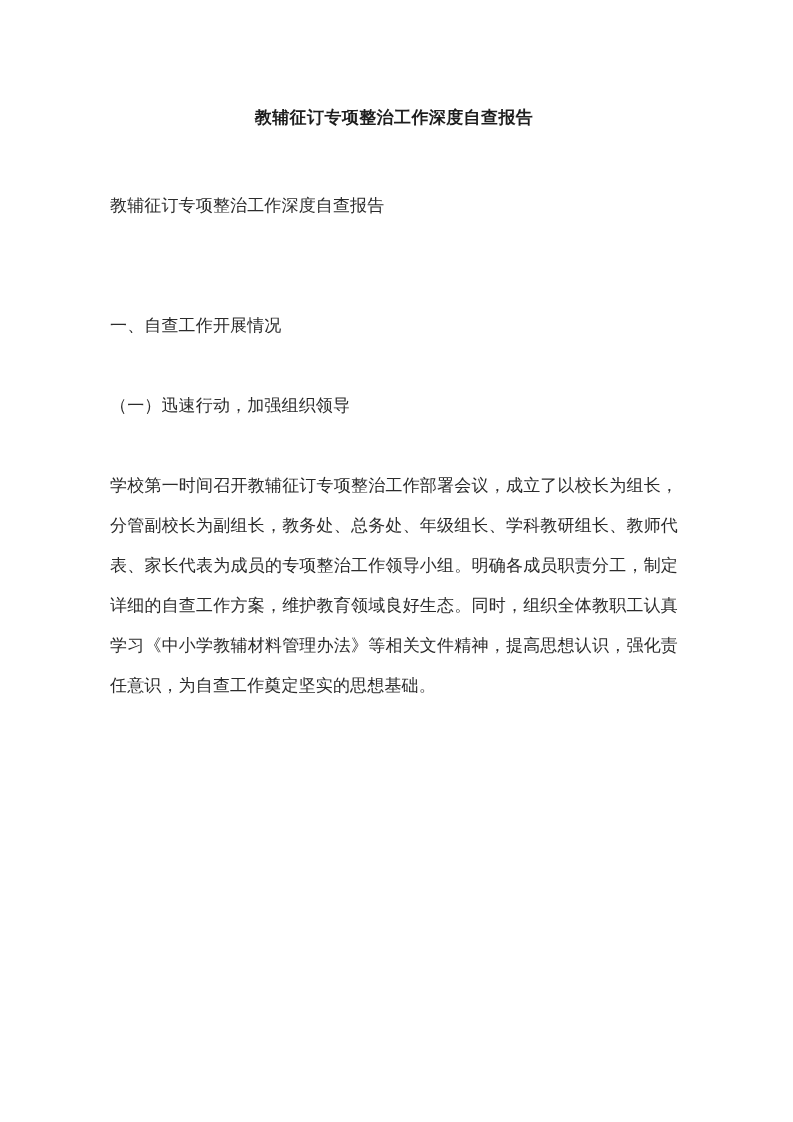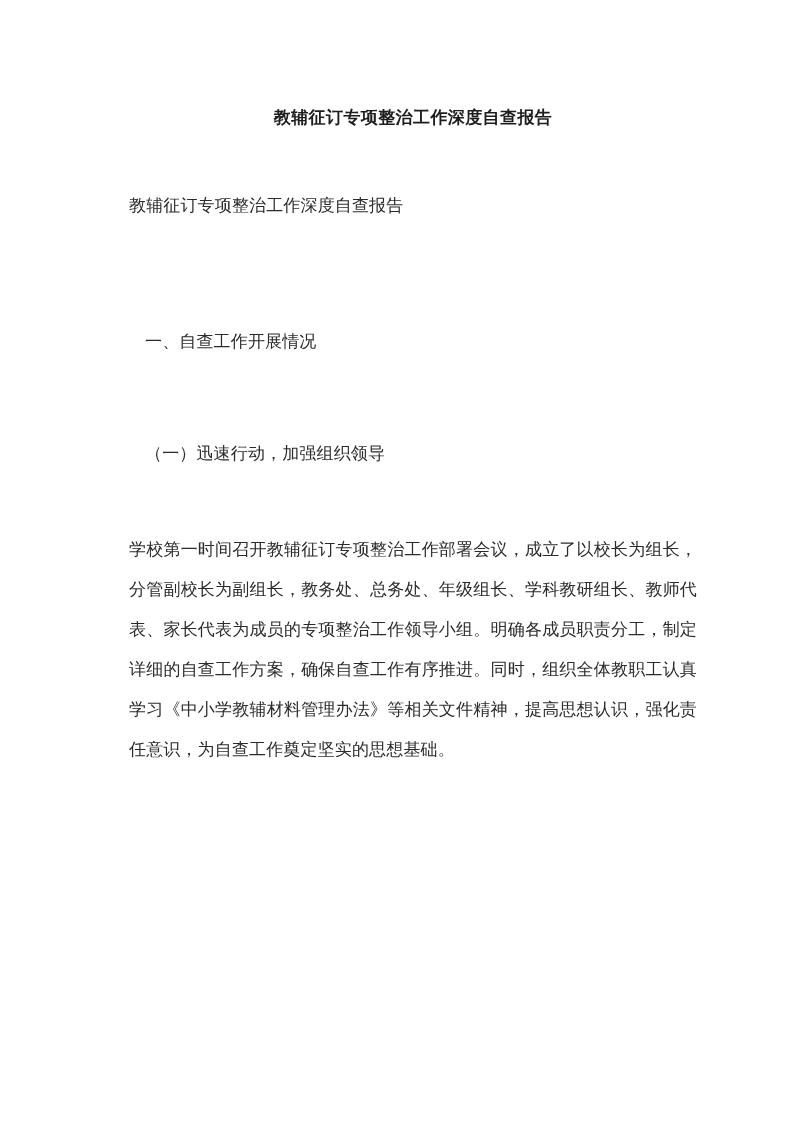--- a/index.html
+++ b/index.html
@@ -16,21 +16,21 @@
     position: relative;
     width: 793px;
     height: 1122px;
     margin: 0 auto;
     background: #ffffff;
     overflow: hidden;
     box-sizing: border-box;
   }
   .doc-body {
     position: absolute;
-    left: 129px;
+    left: 110px;
     top: 0;
     width: 568px;
   }
   .doc-title {
     text-align: center;
     font-weight: bold;
     font-size: 17px;
     line-height: 40px;
     letter-spacing: 0.4px;
     margin: 0;
@@ -46,21 +46,21 @@
     text-justify: inter-ideograph;
     color: #2b2b2b;
     word-break: break-all;
   }
   .spacer-lead   { height: 48px; }
   .spacer-para   { height: 40px; }
   .heading {
     font-size: 17px;
     line-height: 40px;
     letter-spacing: 0.15px;
-    margin: 16px;
+    margin: 0;
     color: #2b2b2b;
     font-weight: normal;
   }
 </style>
 </head>
 <body>
 
 <div class="page">
 
   <div class="doc-body">
@@ -77,17 +77,17 @@
     <div class="spacer-para"></div>
 
     <p class="heading">一、自查工作开展情况</p>
 
     <div class="spacer-para"></div>
 
     <p class="heading">（一）迅速行动，加强组织领导</p>
 
     <div class="spacer-para"></div>
 
-    <p class="para">学校第一时间召开教辅征订专项整治工作部署会议，成立了以校长为组长，分管副校长为副组长，教务处、总务处、年级组长、学科教研组长、教师代表、家长代表为成员的专项整治工作领导小组。明确各成员职责分工，制定详细的自查工作方案，确保自查工作有序推进。同时，组织全体教职工认真学习《中小学教辅材料管理办法》等相关文件精神，提高思想认识，强化责任意识，为自查工作奠定坚实的思想基础。</p>
+    <p class="para">学校第一时间召开教辅征订专项整治工作部署会议，成立了以校长为组长，分管副校长为副组长，教务处、总务处、年级组长、学科教研组长、教师代表、家长代表为成员的专项整治工作领导小组。明确各成员职责分工，制定详细的自查工作方案，维护教育领域良好生态。同时，组织全体教职工认真学习《中小学教辅材料管理办法》等相关文件精神，提高思想认识，强化责任意识，为自查工作奠定坚实的思想基础。</p>
 
   </div>
 
 </div>
 
 </body></html>

